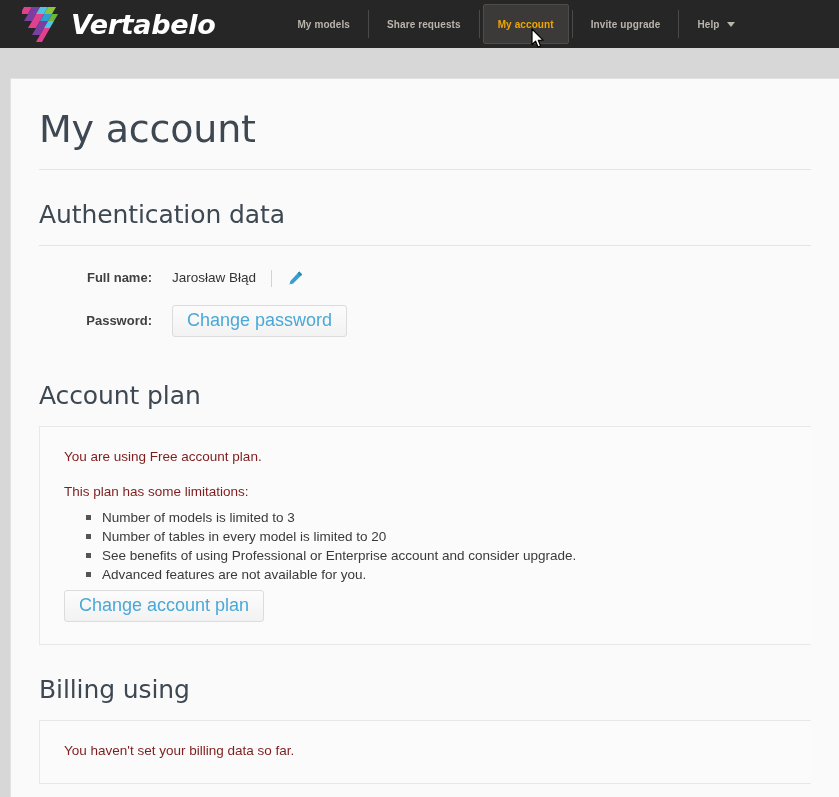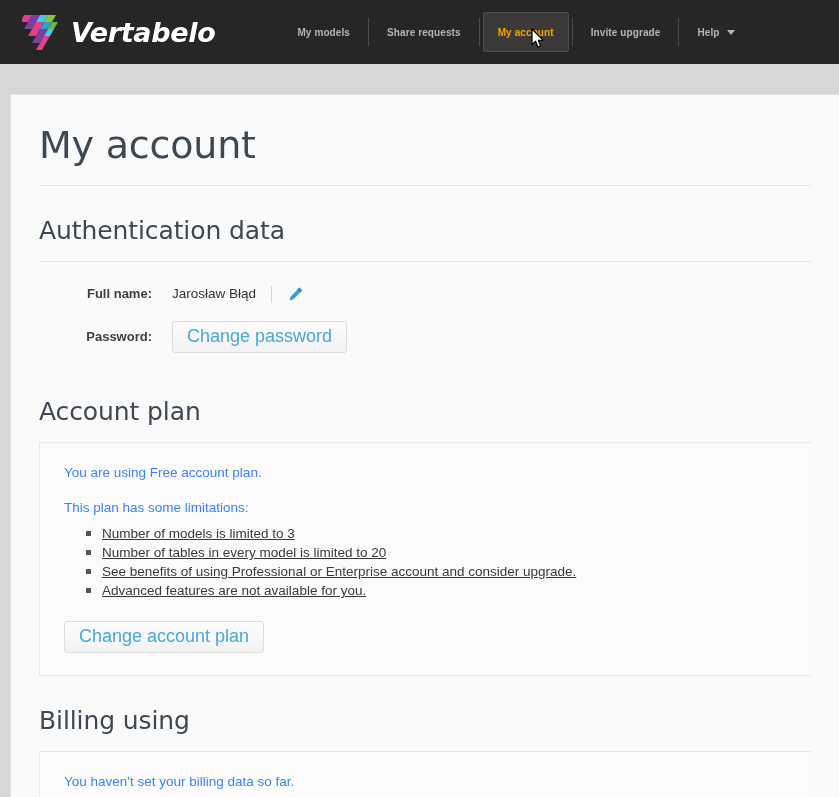--- a/index.html
+++ b/index.html
@@ -11,21 +11,21 @@
     height: 797px;
     overflow: hidden;
     background: #d7d7d7;
     font-family: "Liberation Sans", sans-serif;
     -webkit-font-smoothing: antialiased;
   }
 
   
   .navbar {
     position: relative;
-    height: 64px;
+    height: 48px;
     background: #262626;
     display: flex;
     align-items: center;
     box-sizing: border-box;
   }
   .brand {
     display: flex;
     align-items: center;
     margin-left: 22px;
     height: 52px;
@@ -203,50 +203,49 @@
   .panel {
     border: 1px solid #e8e8e8;
     background: #fbfbfb;
     padding: 20px 24px 22px 24px;
     box-sizing: border-box;
     border-right: none;
   }
   .panel p {
     margin: 0 0 0 0;
     font-size: 13.5px;
-    color: #3b82f6;
+    color: #7f1d1d;
     line-height: 20px;
   }
   .panel p + p {
     margin-top: 15px;
   }
   .panel ul {
     list-style: none;
     margin: 6px 0 0 0;
     padding: 0 0 0 22px;
   }
   .panel ul li {
     font-size: 13.5px;
     color: #3a3a3a;
     line-height: 19px;
     position: relative;
     padding-left: 16px;
-    text-decoration: underline;
   }
   .panel ul li:before {
     content: "";
     position: absolute;
     left: 0;
     top: 7px;
     width: 5px;
     height: 5px;
     background: #555555;
   }
   .panel .btn {
-    margin-top: 21px;
+    margin-top: 6px;
   }
 </style>
 </head>
 <body>
 
 <div class="navbar">
 
   <a class="brand" href="#">
     <span>
       <svg class="logo-mark" viewBox="0 0 44 40" xmlns="http://www.w3.org/2000/svg">

